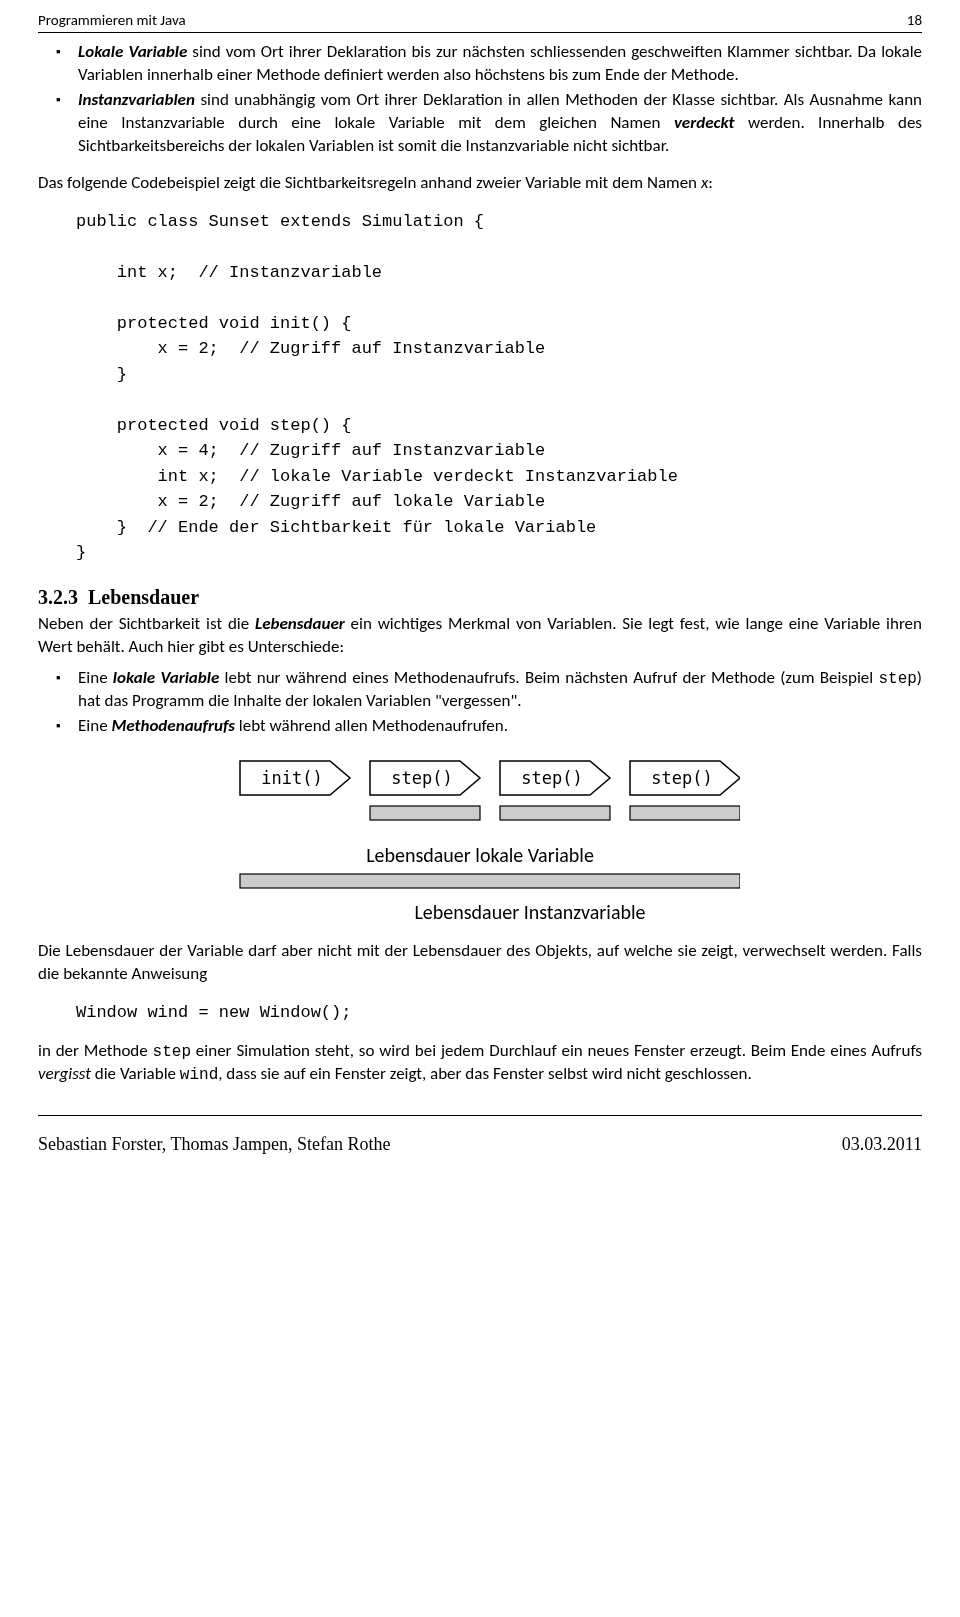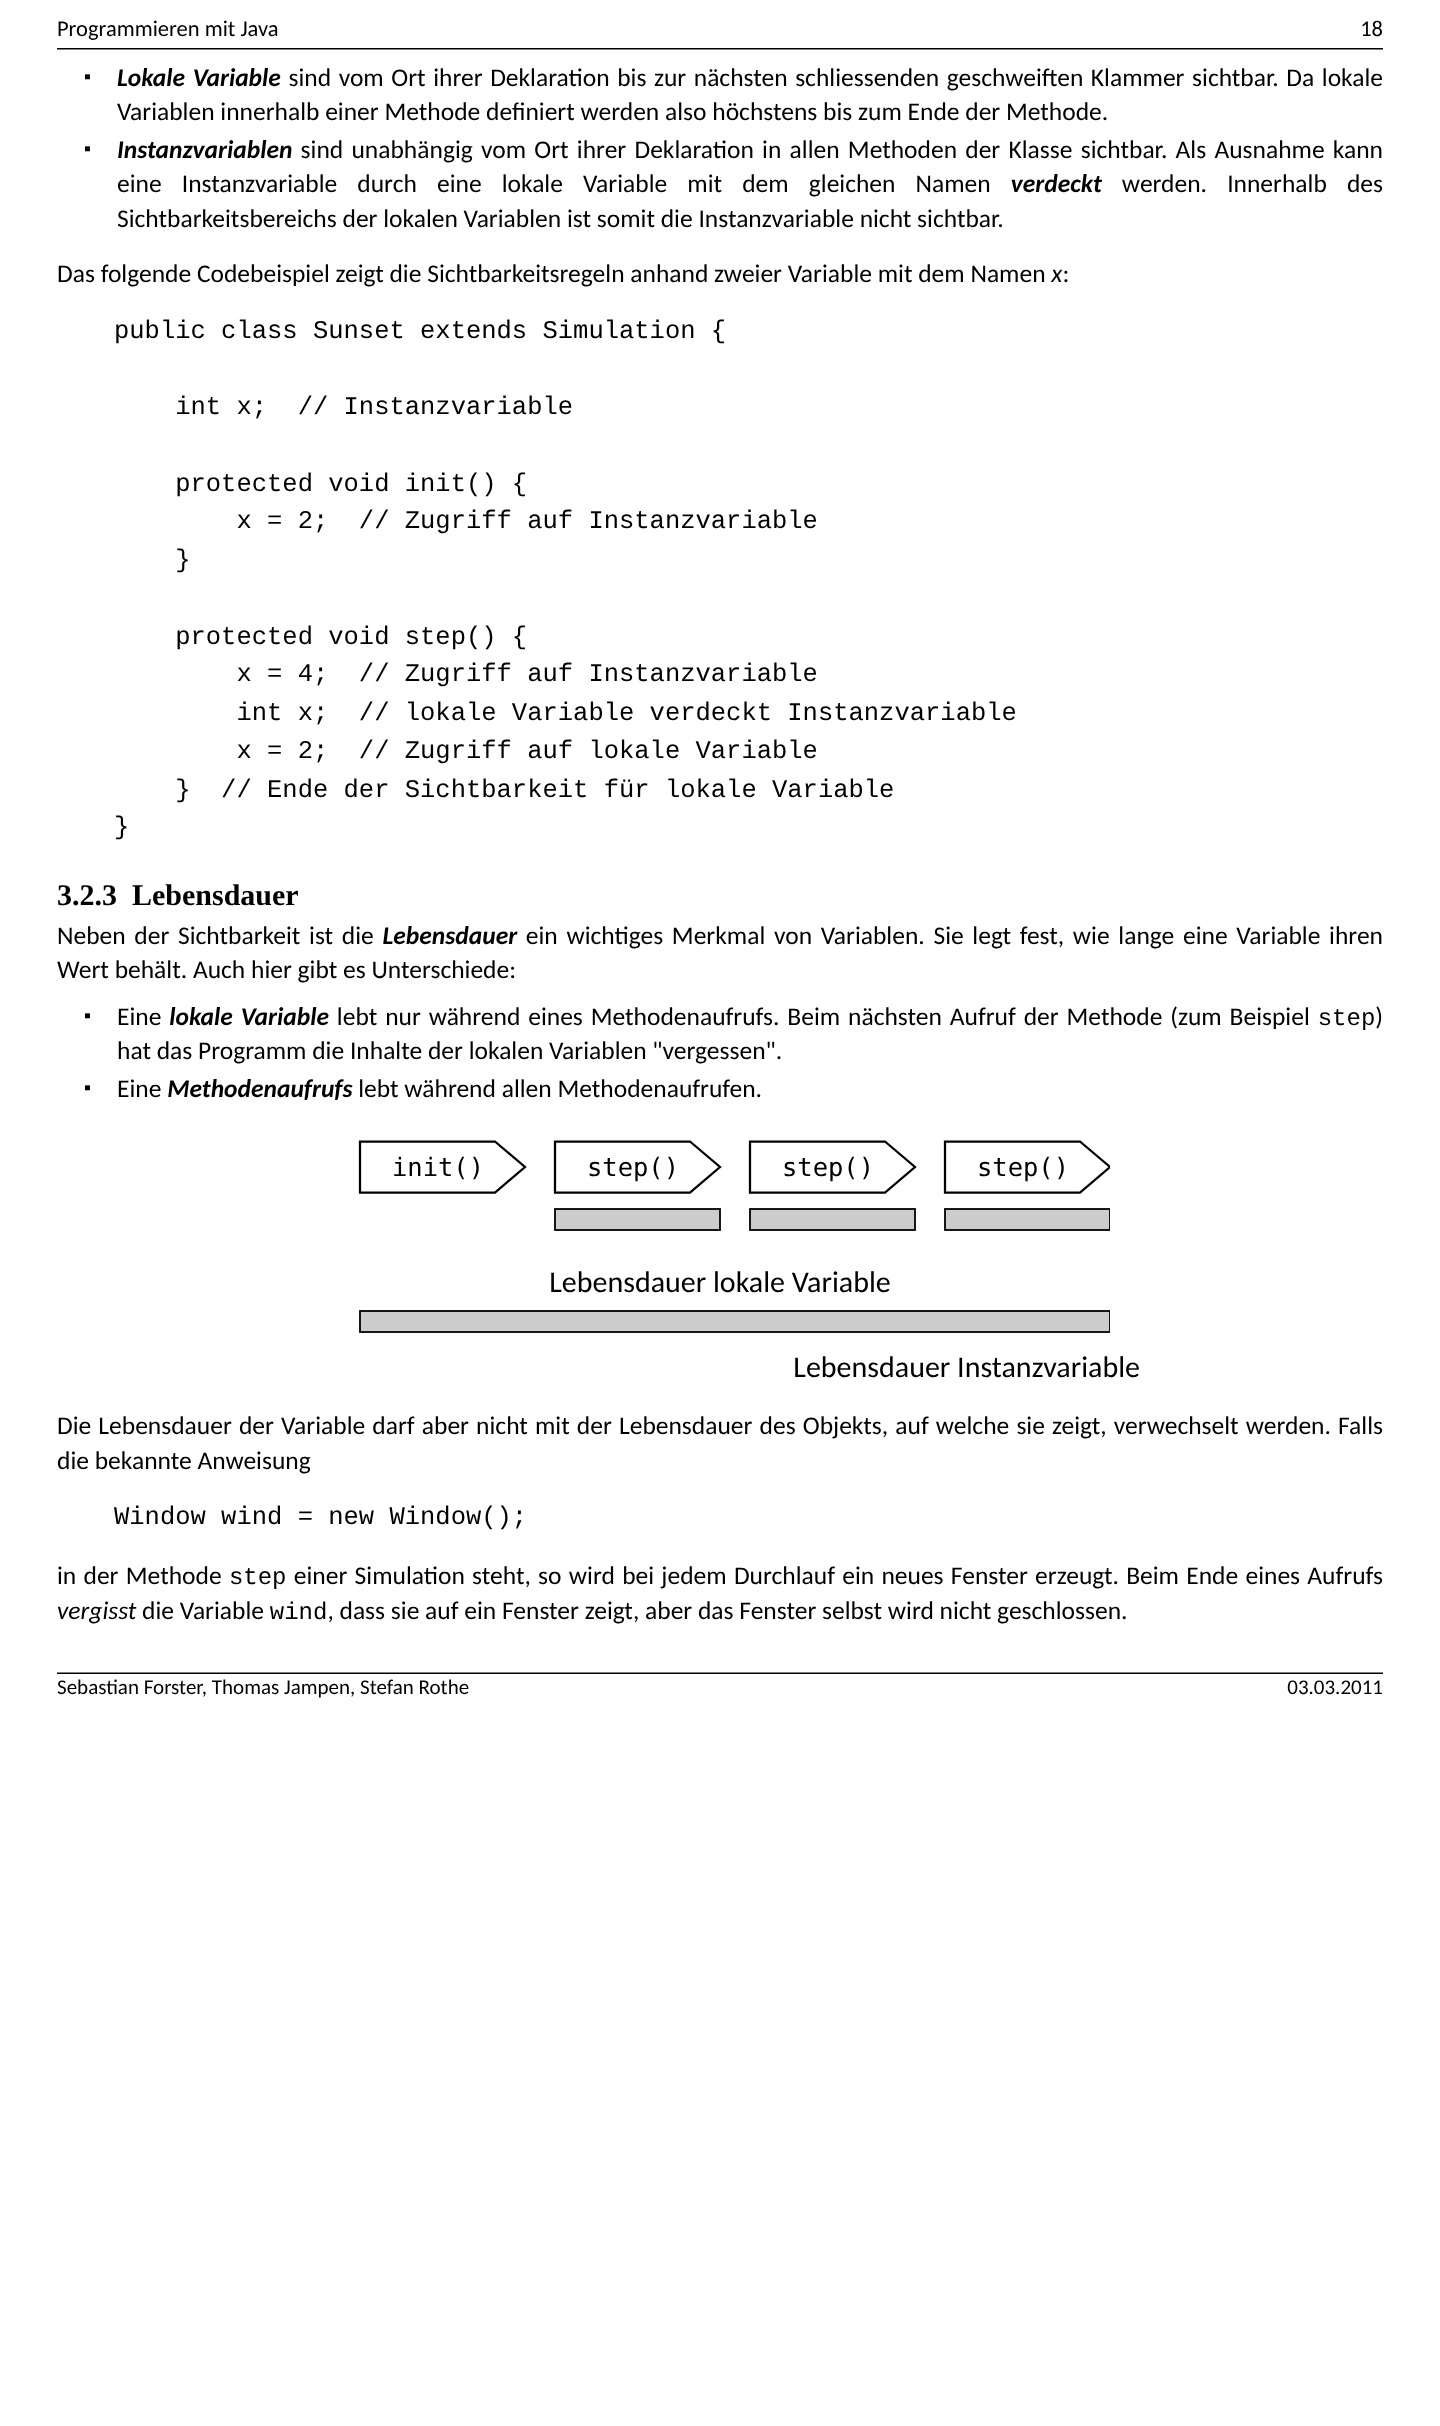--- a/index.html
+++ b/index.html
@@ -19,24 +19,25 @@
     display: flex;
     justify-content: space-between;
     font-size: 15px;
     border-bottom: 1px solid #000;
     padding-bottom: 2px;
     margin-bottom: 8px;
   }
   .footer {
     display: flex;
     justify-content: space-between;
-    font-size: 14px;
+    font-size: 18px;
     border-top: 1px solid #000;
-    padding-top: 0;
+    padding-top: 16px;
     margin-top: 28px;
+    font-family: Liberation Serif, serif;
   }
   ul.bullets {
     list-style: none;
     padding-left: 40px;
     margin: 0 0 14px 0;
   }
   ul.bullets li {
     position: relative;
     text-align: justify;
     margin-bottom: 2px;
@@ -154,21 +155,21 @@
 
         <rect x="150" y="50" width="110" height="14" fill="#ccc" stroke="#000" stroke-width="1.2"></rect>
         <rect x="280" y="50" width="110" height="14" fill="#ccc" stroke="#000" stroke-width="1.2"></rect>
         <rect x="410" y="50" width="110" height="14" fill="#ccc" stroke="#000" stroke-width="1.2"></rect>
       </g>
     </svg>
     <div class="diagram-label">Lebensdauer lokale Variable</div>
     <svg width="520" height="24">
       <rect x="20" y="5" width="500" height="14" fill="#ccc" stroke="#000" stroke-width="1.2"></rect>
     </svg>
-    <div class="diagram-label" style="text-align:right; padding-left:100px;">Lebensdauer Instanzvariable</div>
+    <div class="diagram-label" style="text-align:center; padding-left:100px;">Lebensdauer Instanzvariable</div>
   </div>
 
   <p class="para">Die Lebensdauer der Variable darf aber nicht mit der Lebensdauer des Objekts, auf welche sie zeigt, verwechselt werden. Falls die bekannte Anweisung</p>
 
   <div class="code">Window wind = new Window();</div>
 
   <p class="para">
     <span>in der Methode </span><span class="code-inline">step</span><span> einer Simulation steht, so wird bei jedem Durchlauf ein neues Fenster erzeugt. Beim Ende eines Aufrufs </span><i>vergisst</i><span> die Variable </span><span class="code-inline">wind</span><span>, dass sie auf ein Fenster zeigt, aber das Fenster selbst wird nicht geschlossen.</span>
   </p>
 

